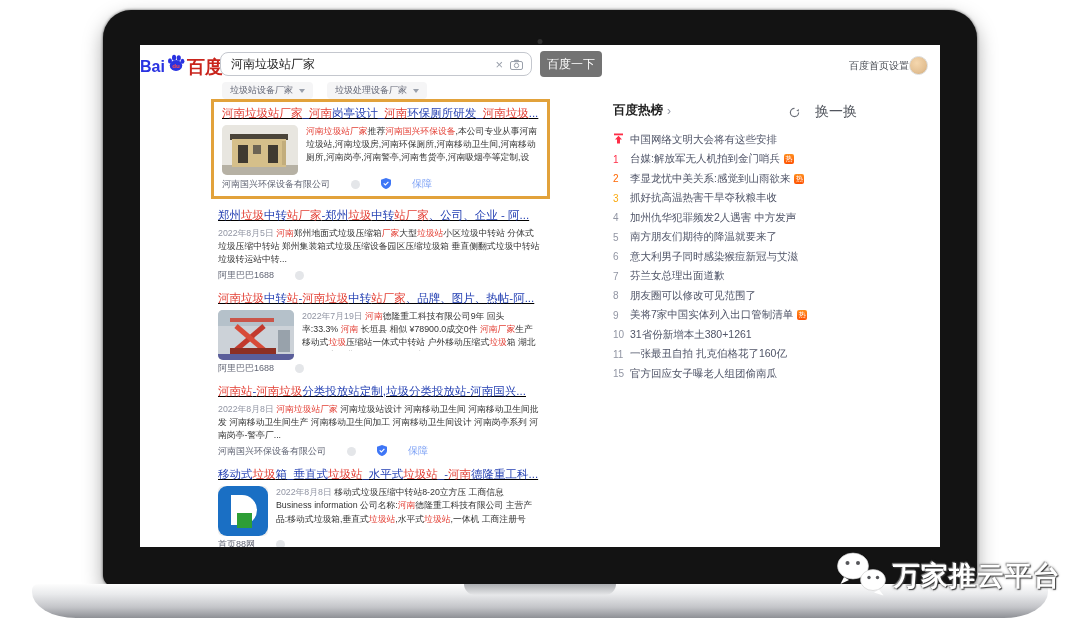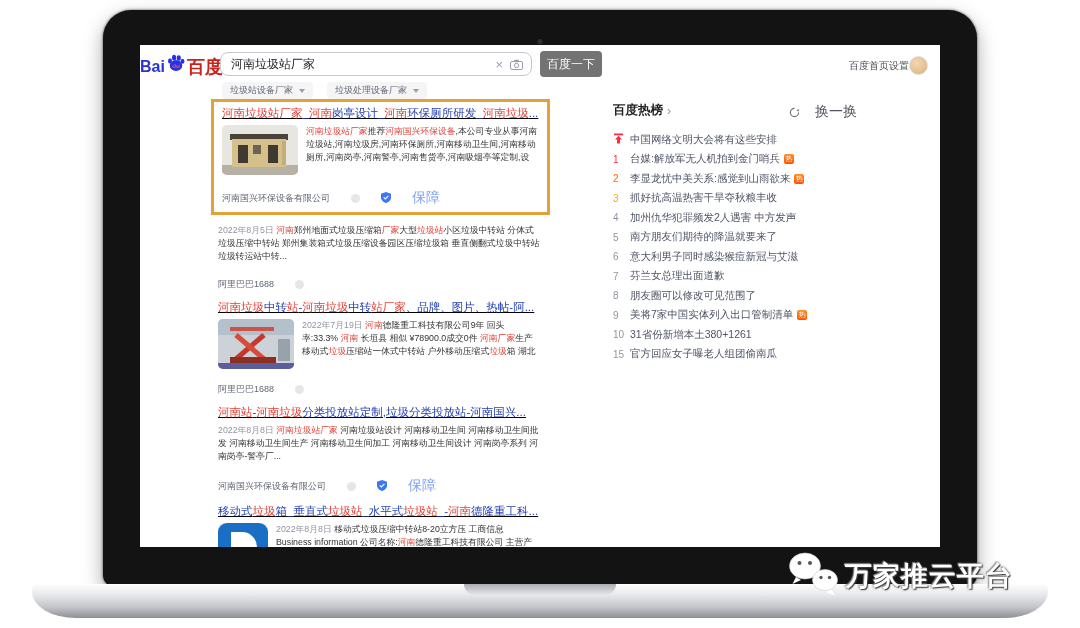--- a/index.html
+++ b/index.html
@@ -47,40 +47,40 @@
   .result.hl{border:3px solid #e2a23b;padding:4px 8px 5px;margin-left:-7px;margin-right:-10px;}
   .rtitle{display:block;font-size:11.5px;text-decoration:underline;margin-bottom:4px;
           white-space:nowrap;overflow:hidden;cursor:pointer;}
   .seg-b{color:#2440b3}.seg-r{color:#e33e33}.seg-n{color:#333}.seg-g{color:#9195a3}
   .rdesc .seg-r{color:#e33e33}
   .rbody{display:flex;gap:8px;}
   .rdesc{flex:1;font-size:8.8px;line-height:1.5;color:#333;max-height:41px;overflow:hidden;}
   .thumb{flex:none;border-radius:5px;overflow:hidden;background:#eee;cursor:pointer;}
   .t-booth,.t-lift{width:76px;height:50px;}
   .t-dlogo{width:50px;height:50px;}
-  .rsrc{margin-top:14px;font-size:9px;color:#626675;display:flex;align-items:center;gap:21px;}
+  .rsrc{margin-top:2px;font-size:9px;color:#626675;display:flex;align-items:center;gap:21px;}
   .favdot{width:9px;height:9px;border-radius:50%;background:#e4e6e9;display:inline-block;}
-  .shieldtxt{color:#7da1f5;font-size:14px;}
+  .shieldtxt{color:#7da1f5;font-size:10px;}
 
   
   .hot{position:absolute;left:473px;top:57px;width:300px;}
   .hot-hdr{display:flex;align-items:center;font-size:12.5px;font-weight:bold;color:#1f1f1f;position:relative;}
   .hot-chev{color:#9195a3;font-weight:normal;margin-left:4px;font-size:12px;}
   .hot-refresh{position:absolute;left:176px;top:1px;font-weight:normal;font-size:14px;color:#52565e;
                display:flex;align-items:center;gap:15px;cursor:pointer;}
   .hot-list{margin-top:11px;}
   .hot-item{display:flex;align-items:center;height:19.5px;font-size:10.5px;color:#4f5467;cursor:pointer;
             white-space:nowrap;overflow:hidden;}
   .rank{width:17px;flex:none;font-size:10px;color:#9195a3;}
   .rank.k1{color:#fe2d46}.rank.k2{color:#ff6600}.rank.k3{color:#faa90e}
   .hbadge{margin-left:4px;flex:none;width:10px;height:10px;border-radius:2px;color:#fff;font-size:7px;
           line-height:10px;text-align:center;background:linear-gradient(#ff8f1f,#ff5000);}
 
   
-  .wm{position:absolute;left:788px;top:551px;display:flex;align-items:center;gap:5px;z-index:6;}
+  .wm{position:absolute;left:836px;top:551px;display:flex;align-items:center;gap:5px;z-index:6;}
   .wm-text{font-size:27px;font-weight:bold;color:#fff;letter-spacing:1px;
            text-shadow:1px 1px 1px #3c3c3c,-1px -1px 1px #9a9a9a,0 0 3px rgba(60,60,60,.8);}
 </style>
 </head>
 <body>
 
 <div id="page">
 
   <div class="bezel">
     <div class="camera"></div>
@@ -153,20 +153,21 @@
             <span class="srcname">河南国兴环保设备有限公司</span>
             <span class="favdot"></span>
             <span><svg width="10" height="11" viewBox="0 0 10 11">
                 <path d="M5 0 L10 1.8 V5.5 C10 8.5 7.5 10.3 5 11 C2.5 10.3 0 8.5 0 5.5 V1.8 Z" fill="#3e76f6"></path>
                 <path d="M2.7 5.3 L4.4 7 L7.4 3.8" stroke="#fff" stroke-width="1.1" fill="none"></path>
               </svg></span>
             <span class="shieldtxt">保障</span>
           </div>
         </div>
         <div class="result">
+          <div class="rtitle"><span class="seg-b">郑州</span><span class="seg-r">垃圾</span><span class="seg-b">中转</span><span class="seg-r">站厂家</span><span class="seg-b">-郑州</span><span class="seg-r">垃圾</span><span class="seg-b">中转</span><span class="seg-r">站厂家</span><span class="seg-b">、公司、企业 - 阿...</span></div>
           <div class="rbody">
             <div class="rdesc"><span class="seg-g">2022年8月5日 </span><span class="seg-r">河南</span><span class="seg-n">郑州地面式垃圾压缩箱</span><span class="seg-r">厂家</span><span class="seg-n">大型</span><span class="seg-r">垃圾站</span><span class="seg-n">小区垃圾中转站 分体式垃圾压缩中转站 郑州集装箱式垃圾压缩设备园区压缩垃圾箱 垂直侧翻式垃圾中转站 垃圾转运站中转...</span></div>
           </div>
           <div class="rsrc">
             <span class="srcname">阿里巴巴1688</span>
             <span class="favdot"></span>
           </div>
         </div>
         <div class="result">
           <div class="rtitle"><span class="seg-r">河南垃圾</span><span class="seg-b">中转</span><span class="seg-r">站</span><span class="seg-b">-</span><span class="seg-r">河南垃圾</span><span class="seg-b">中转</span><span class="seg-r">站厂家</span><span class="seg-b">、品牌、图片、热帖-阿...</span></div>
@@ -277,20 +278,24 @@
           <div class="hot-item">
             <span class="rank">9</span>
             <span>美将7家中国实体列入出口管制清单</span>
             <span class="hbadge">热</span>
           </div>
           <div class="hot-item">
             <span class="rank">10</span>
             <span>31省份新增本土380+1261</span>
           </div>
           <div class="hot-item">
+            <span class="rank">11</span>
+            <span>一张最丑自拍 扎克伯格花了160亿</span>
+          </div>
+          <div class="hot-item">
             <span class="rank">15</span>
             <span>官方回应女子曝老人组团偷南瓜</span>
           </div>
         </div>
     </div>
 
   </div>
 
   <div class="wm">
     <span><svg width="52" height="46" viewBox="0 0 52 46">

